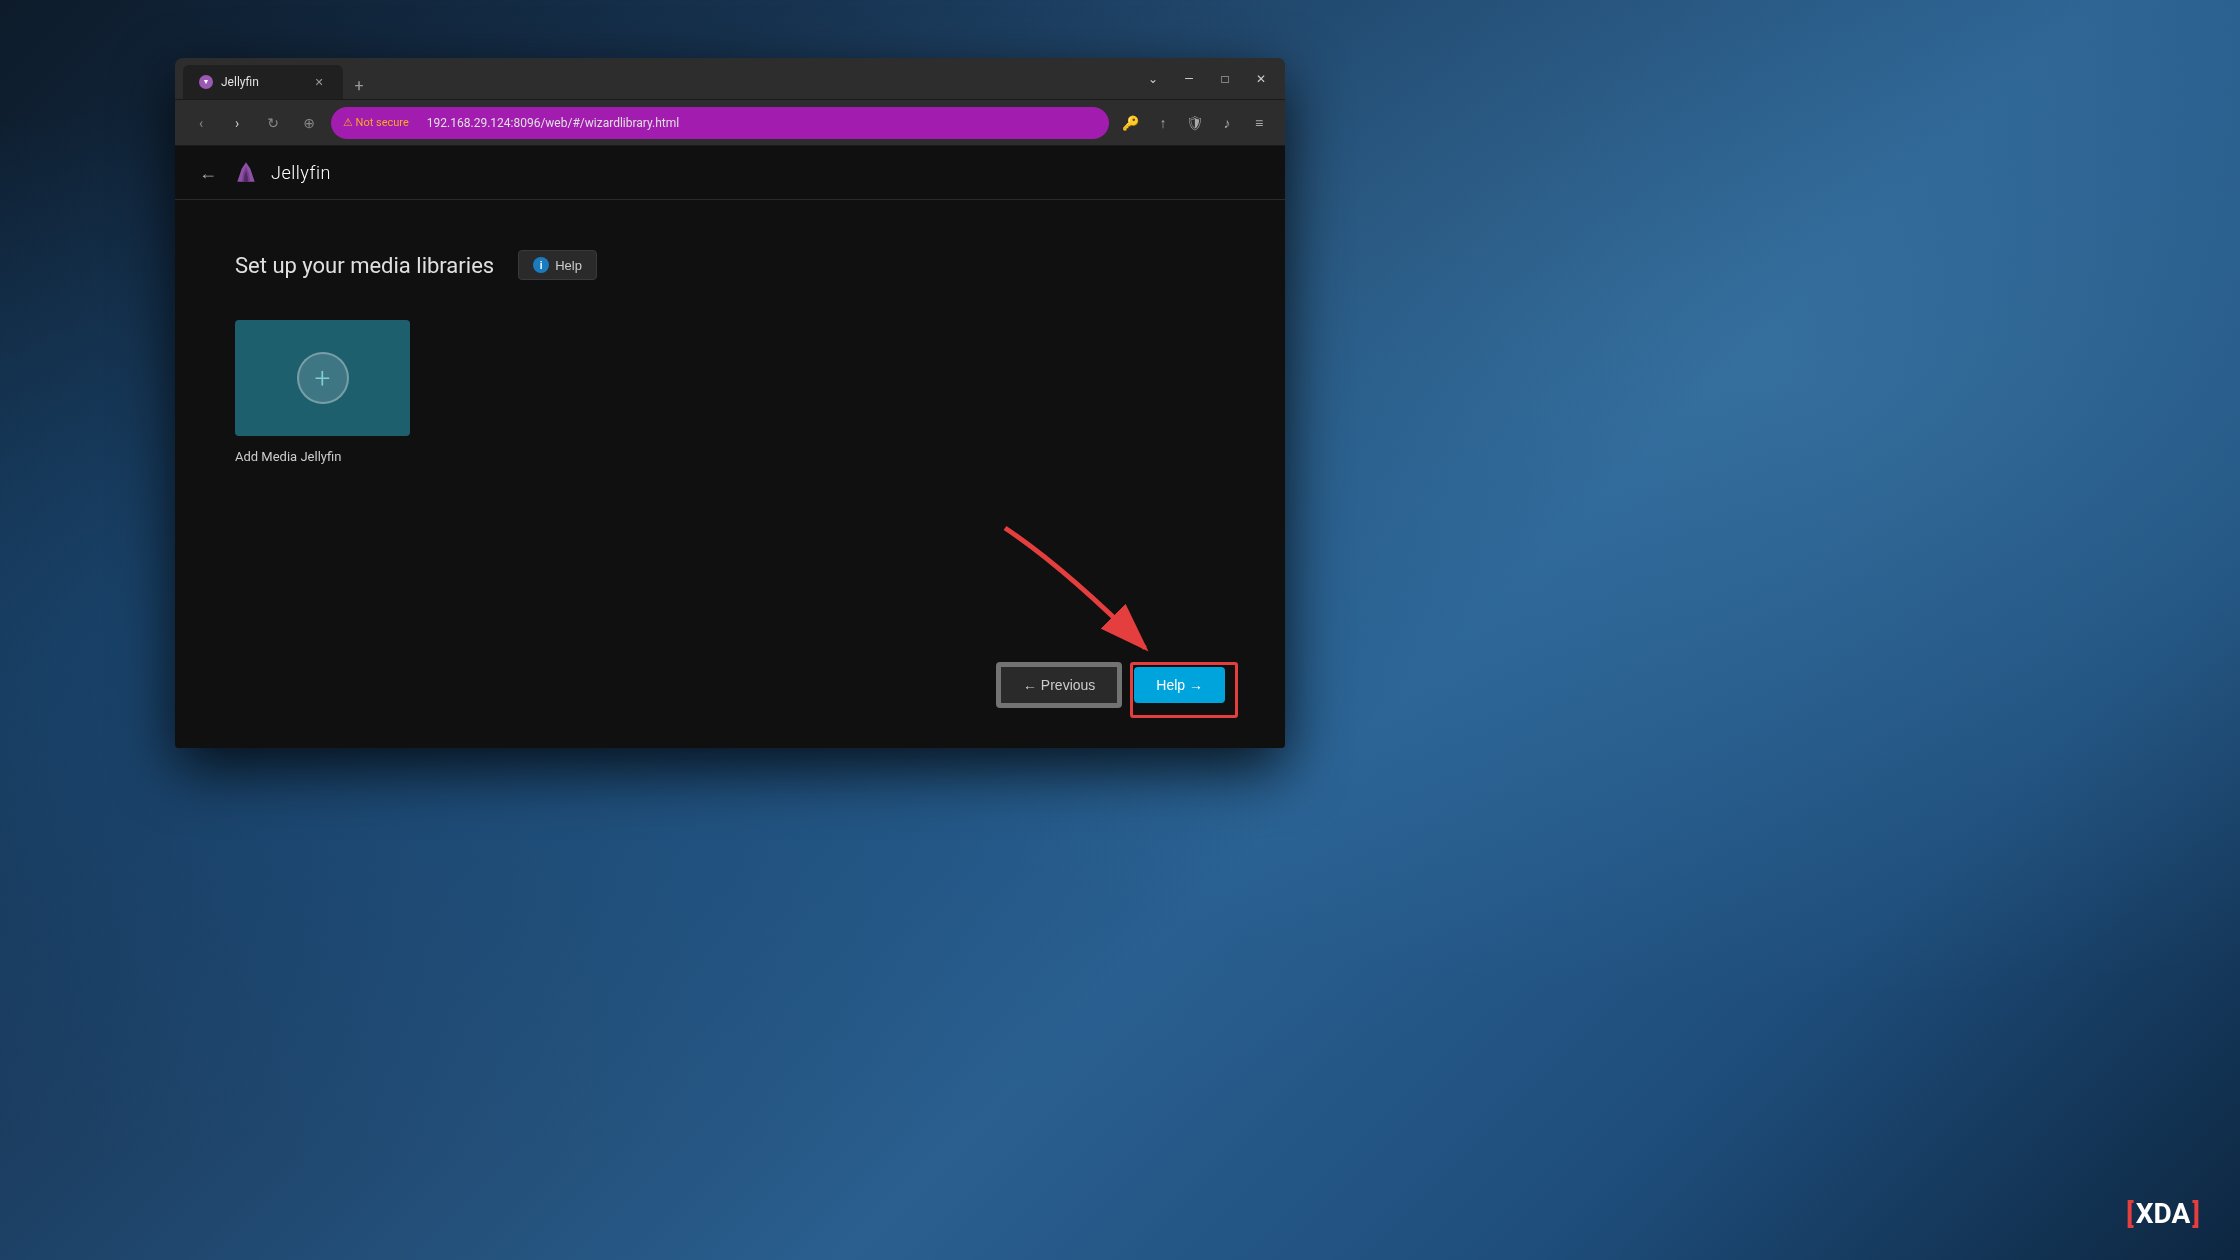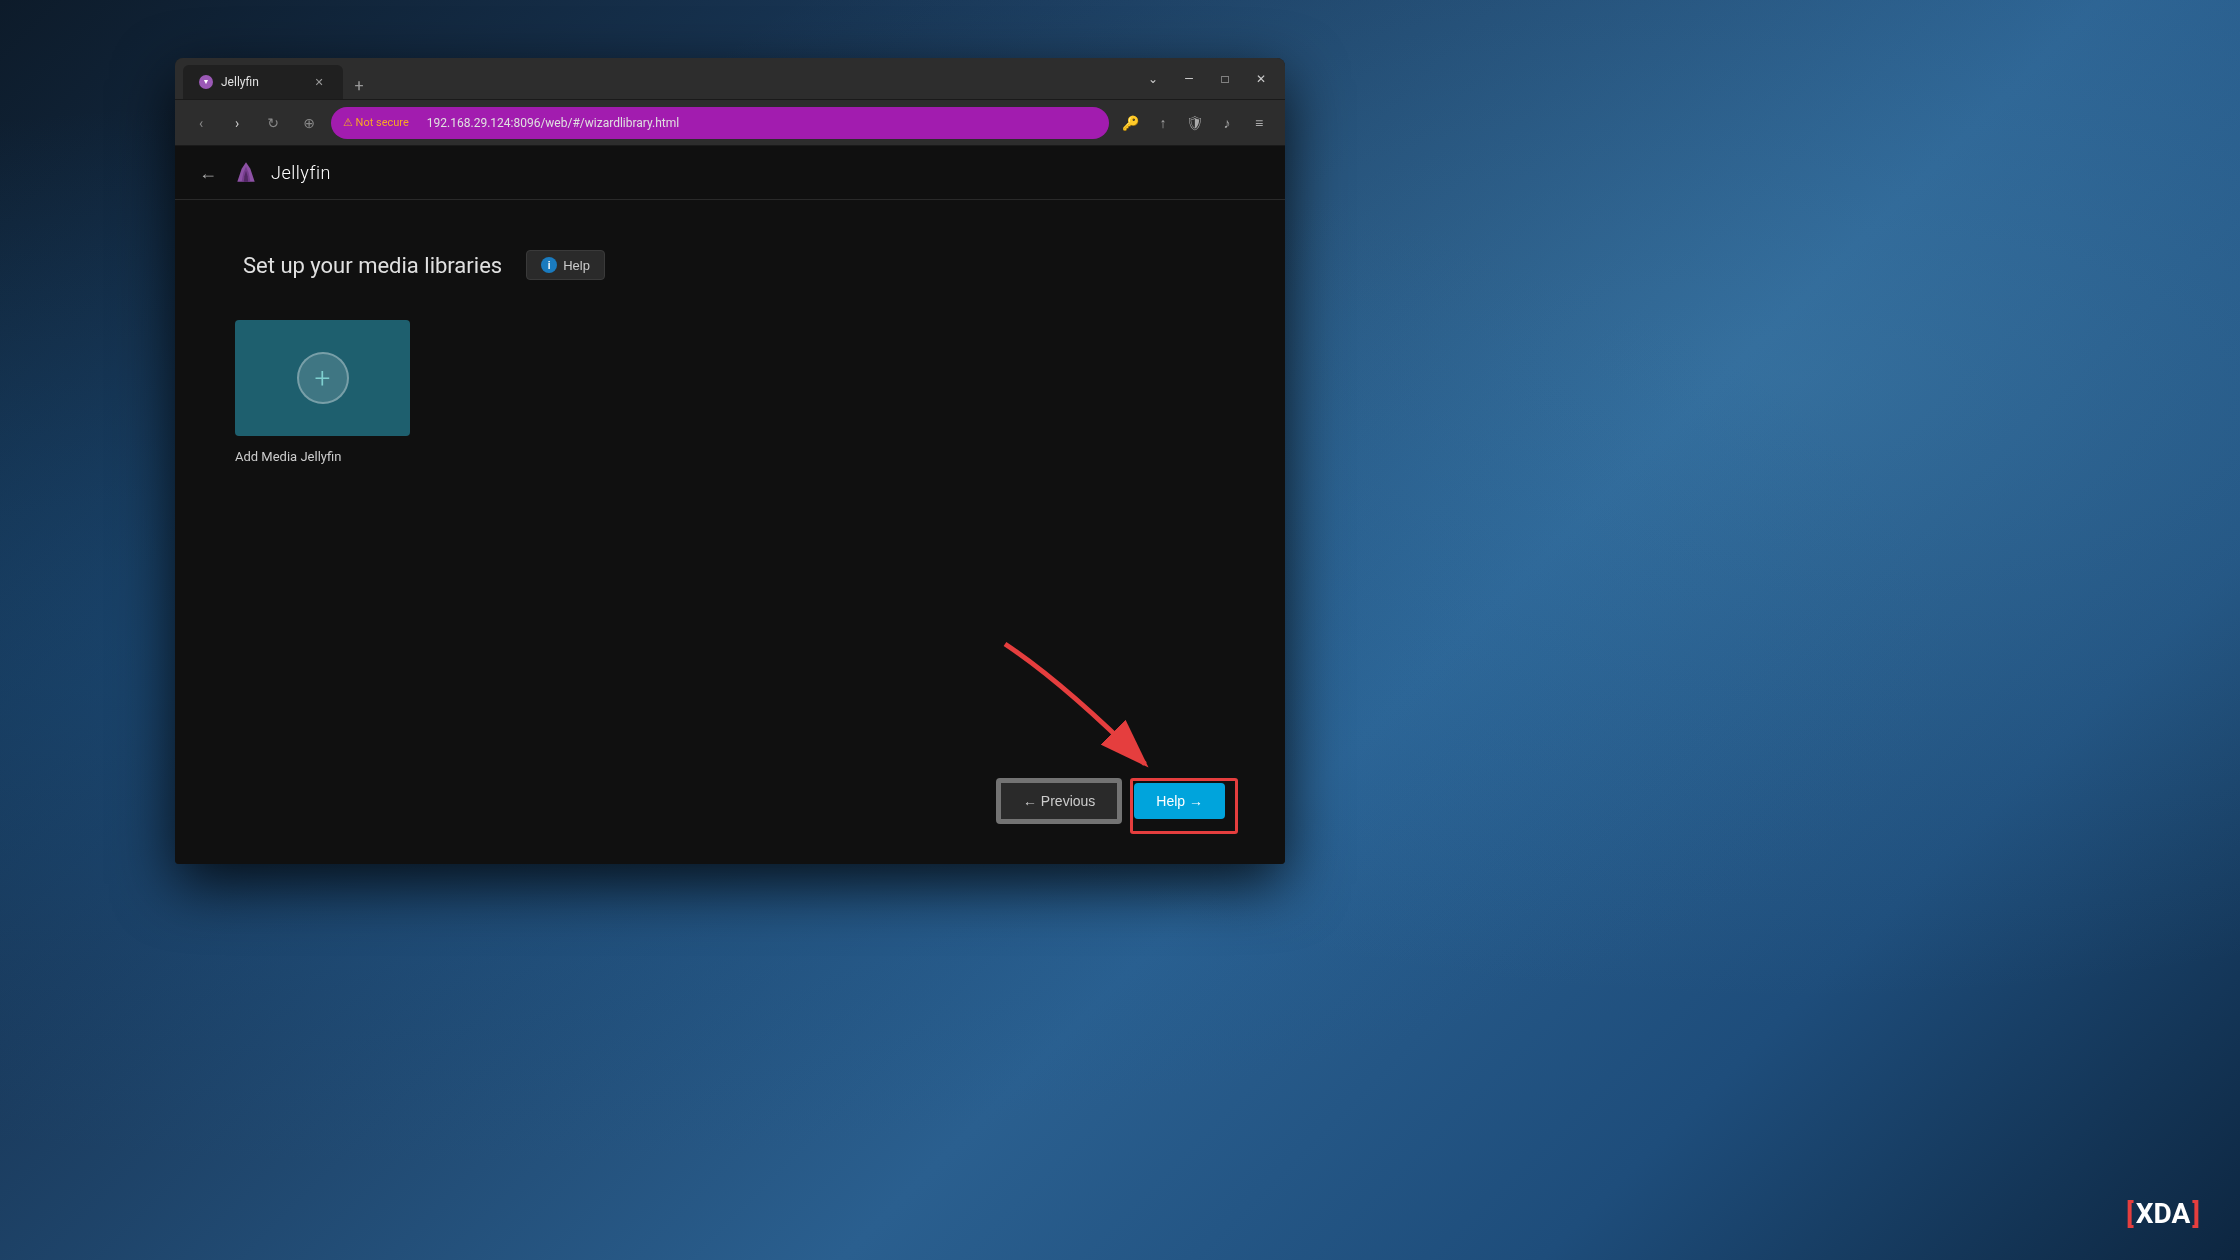--- a/index.html
+++ b/index.html
@@ -53,21 +53,21 @@
       font-size: 28px;
       font-weight: bold;
     }
 
     
     .browser-window {
       position: absolute;
       top: 58px;
       left: 175px;
       width: 1110px;
-      height: 806px;
+      height: 690px;
       background: #202020;
       border-radius: 8px 8px 4px 4px;
       box-shadow: 0 20px 60px rgba(0,0,0,0.8);
       z-index: 5;
       display: flex;
       flex-direction: column;
       overflow: hidden;
     }
 
     
@@ -276,21 +276,20 @@
       display: flex;
       align-items: center;
       gap: 24px;
       margin-bottom: 40px;
     }
 
     .page-title {
       color: #e0e0e0;
       font-size: 22px;
       font-weight: 400;
-      margin-left: 8px;
     }
 
     .help-btn {
       display: flex;
       align-items: center;
       gap: 6px;
       background: #2a2a2a;
       border: 1px solid #3a3a3a;
       border-radius: 4px;
       padding: 6px 14px;

